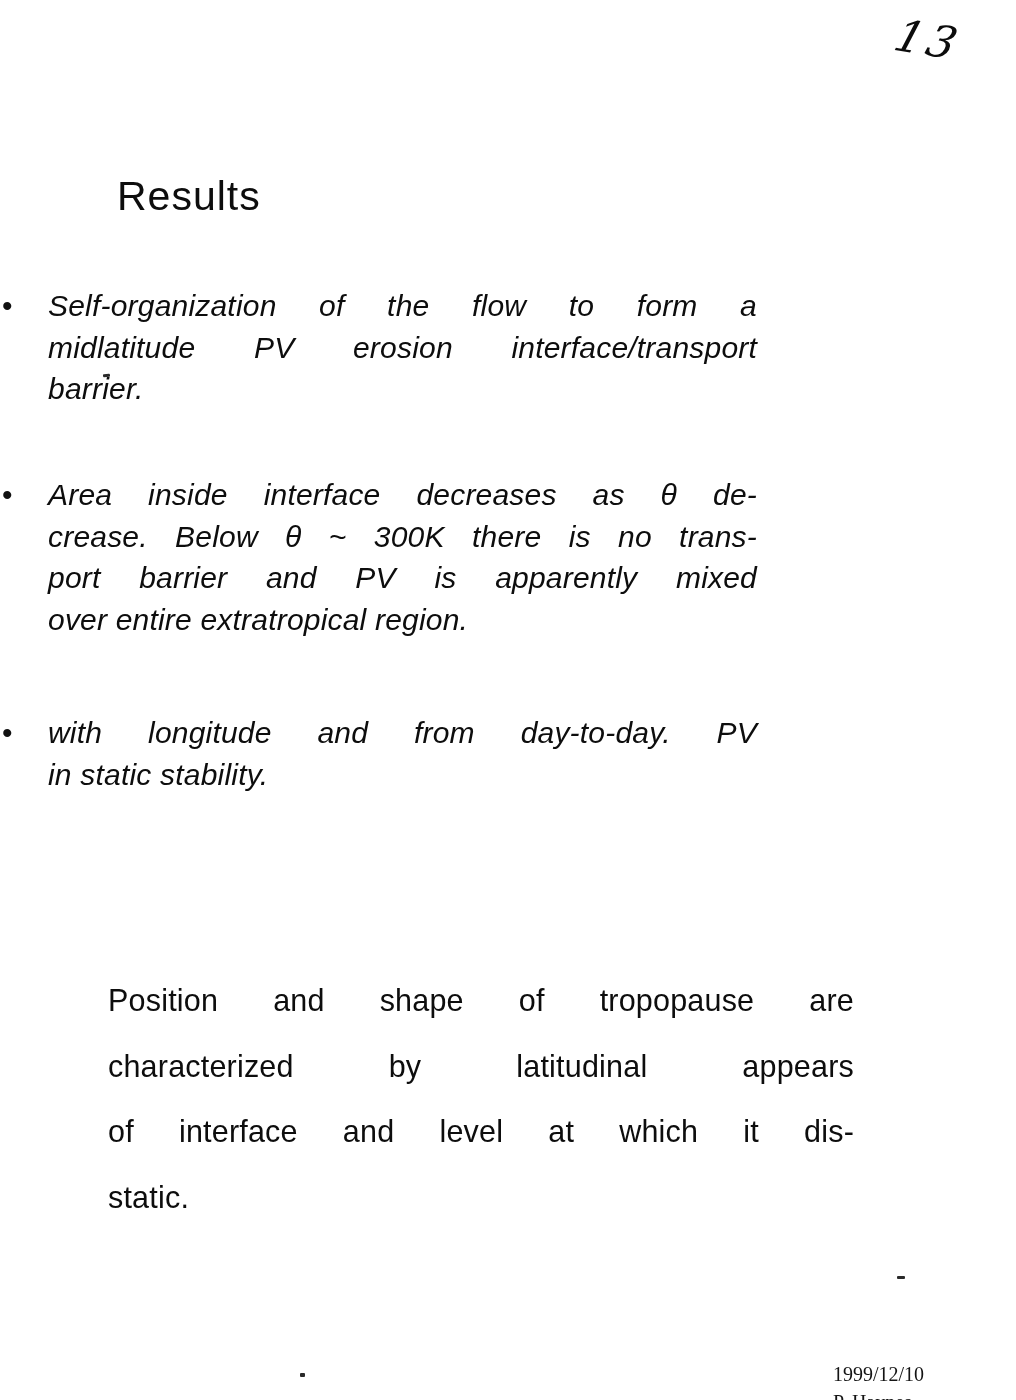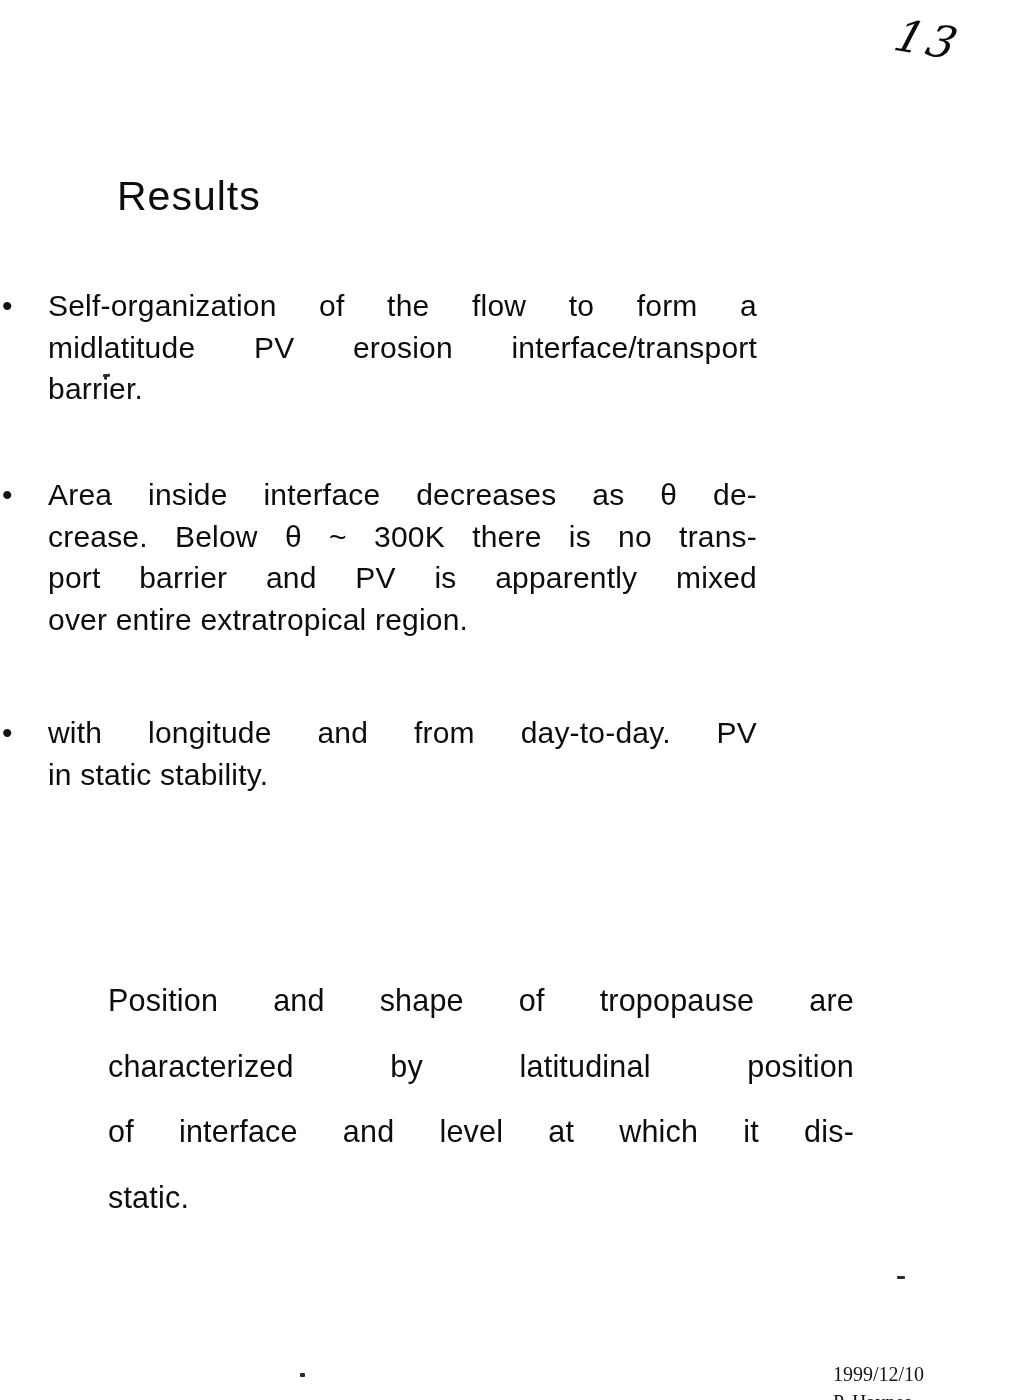--- a/index.html
+++ b/index.html
@@ -49,20 +49,21 @@
     line-height: 41.5px;
     padding-left: 2px;
   }
   .bullet-text {
     flex: 0 0 709px;
     width: 709px;
     font-size: 30px;
     line-height: 41.5px;
     letter-spacing: 0.2px;
     color: #0d0d0d;
+    font-style: italic;
   }
   .line.just {
     text-align: justify;
     text-align-last: justify;
   }
   .paragraph {
     position: absolute;
     left: 108px;
     top: 968px;
     width: 746px;
@@ -121,21 +122,21 @@
   <div class="bullet-item b3">
     <div class="bullet-marker">•</div>
     <div class="bullet-text">
       <div class="line just">with longitude and from day-to-day. PV</div>
       <div class="line">in static stability.</div>
     </div>
   </div>
 
   <div class="paragraph">
     <div class="line just">Position and shape of tropopause are</div>
-    <div class="line just">characterized by latitudinal position</div>
+    <div class="line just">characterized by latitudinal appears</div>
     <div class="line just">of interface and level at which it dis-</div>
     <div class="line">static.</div>
   </div>
 
   <div class="footer">
     <div>1999/12/10</div>
     <div>P. Haynes</div>
   </div>
 
   <div class="scan-mark mark-1"></div>

